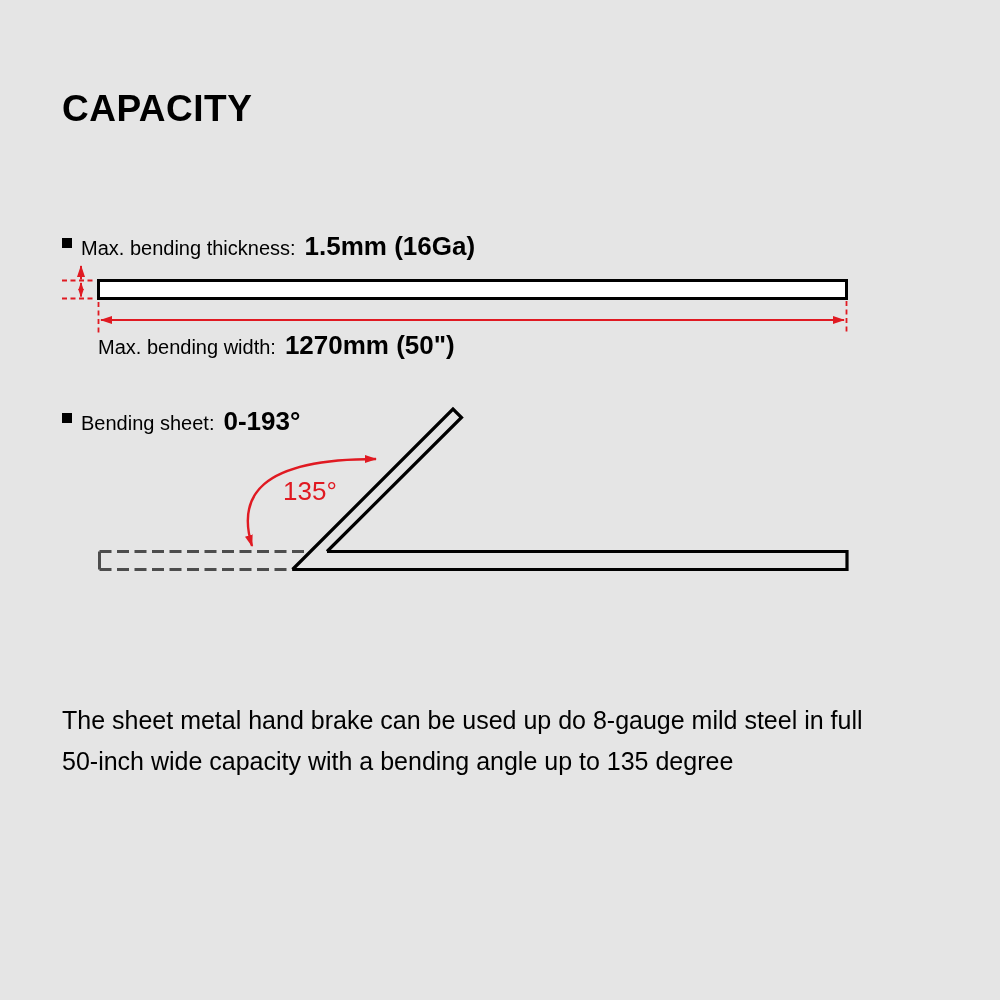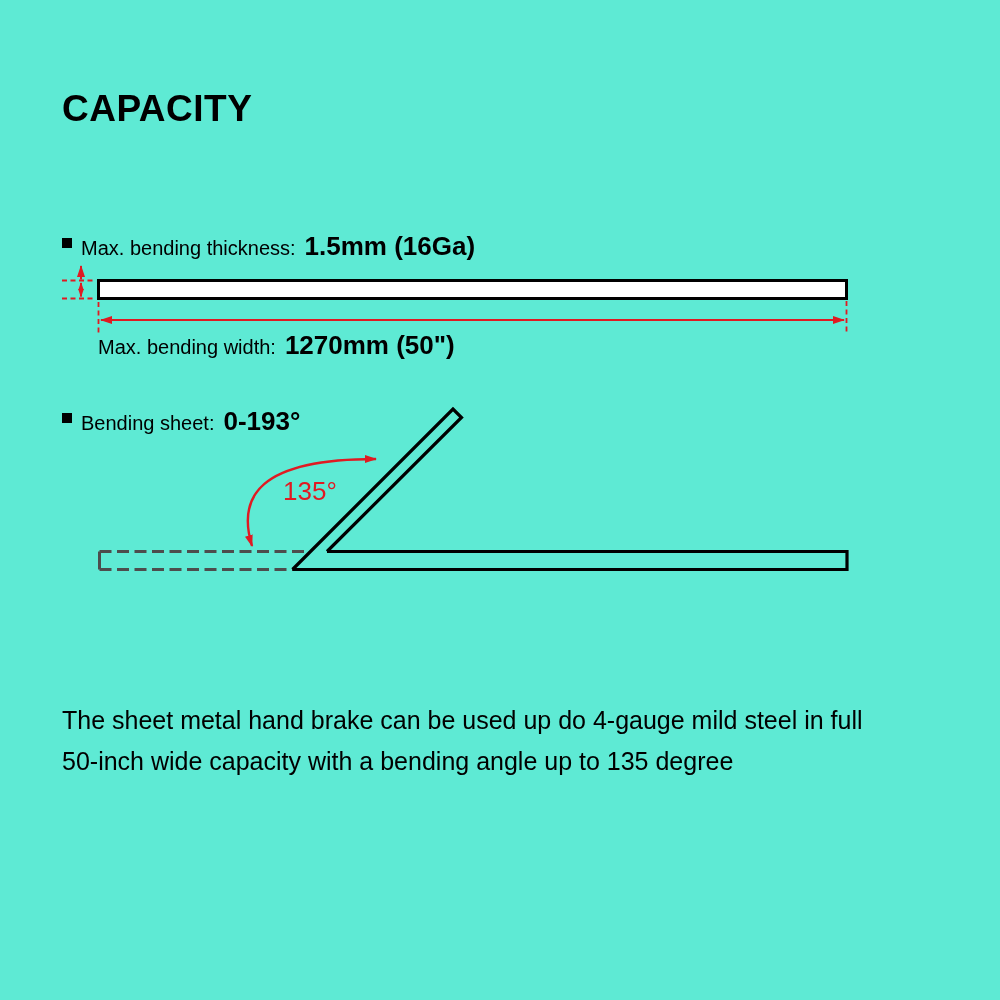--- a/index.html
+++ b/index.html
@@ -1,20 +1,20 @@
 <!DOCTYPE html>
 <html style="--dimension-red: #e01a22; --bar-outline: #000000; --ghost-gray: #4d4d4d;"><head>
 <meta charset="utf-8">
 <style>
   html, body { margin: 0; padding: 0; background: #ffffff; }
   .page {
     position: relative;
     width: 1000px;
     height: 1000px;
-    background: #5eead4;
+    background: #e5e5e5;
     overflow: hidden;
     font-family: "Liberation Sans", "DejaVu Sans", sans-serif;
     color: #000;
   }
   .title {
     position: absolute;
     left: 62px;
     top: 65px;
     font-size: 37px;
     font-weight: bold;
@@ -146,17 +146,17 @@
 
   <div class="spec spec-angle">
     <span class="bullet"></span>
     <span class="spec-label">Bending sheet:</span>
     <span class="spec-value">0-193°</span>
   </div>
 
   <div class="angle-callout">135°</div>
 
   <div class="paragraph">
-    <div>The sheet metal hand brake can be used up do 4-gauge mild steel in full</div>
+    <div>The sheet metal hand brake can be used up do 8-gauge mild steel in full</div>
     <div>50-inch wide capacity with a bending angle up to 135 degree</div>
   </div>
 
 </div>
 
 </body></html>

